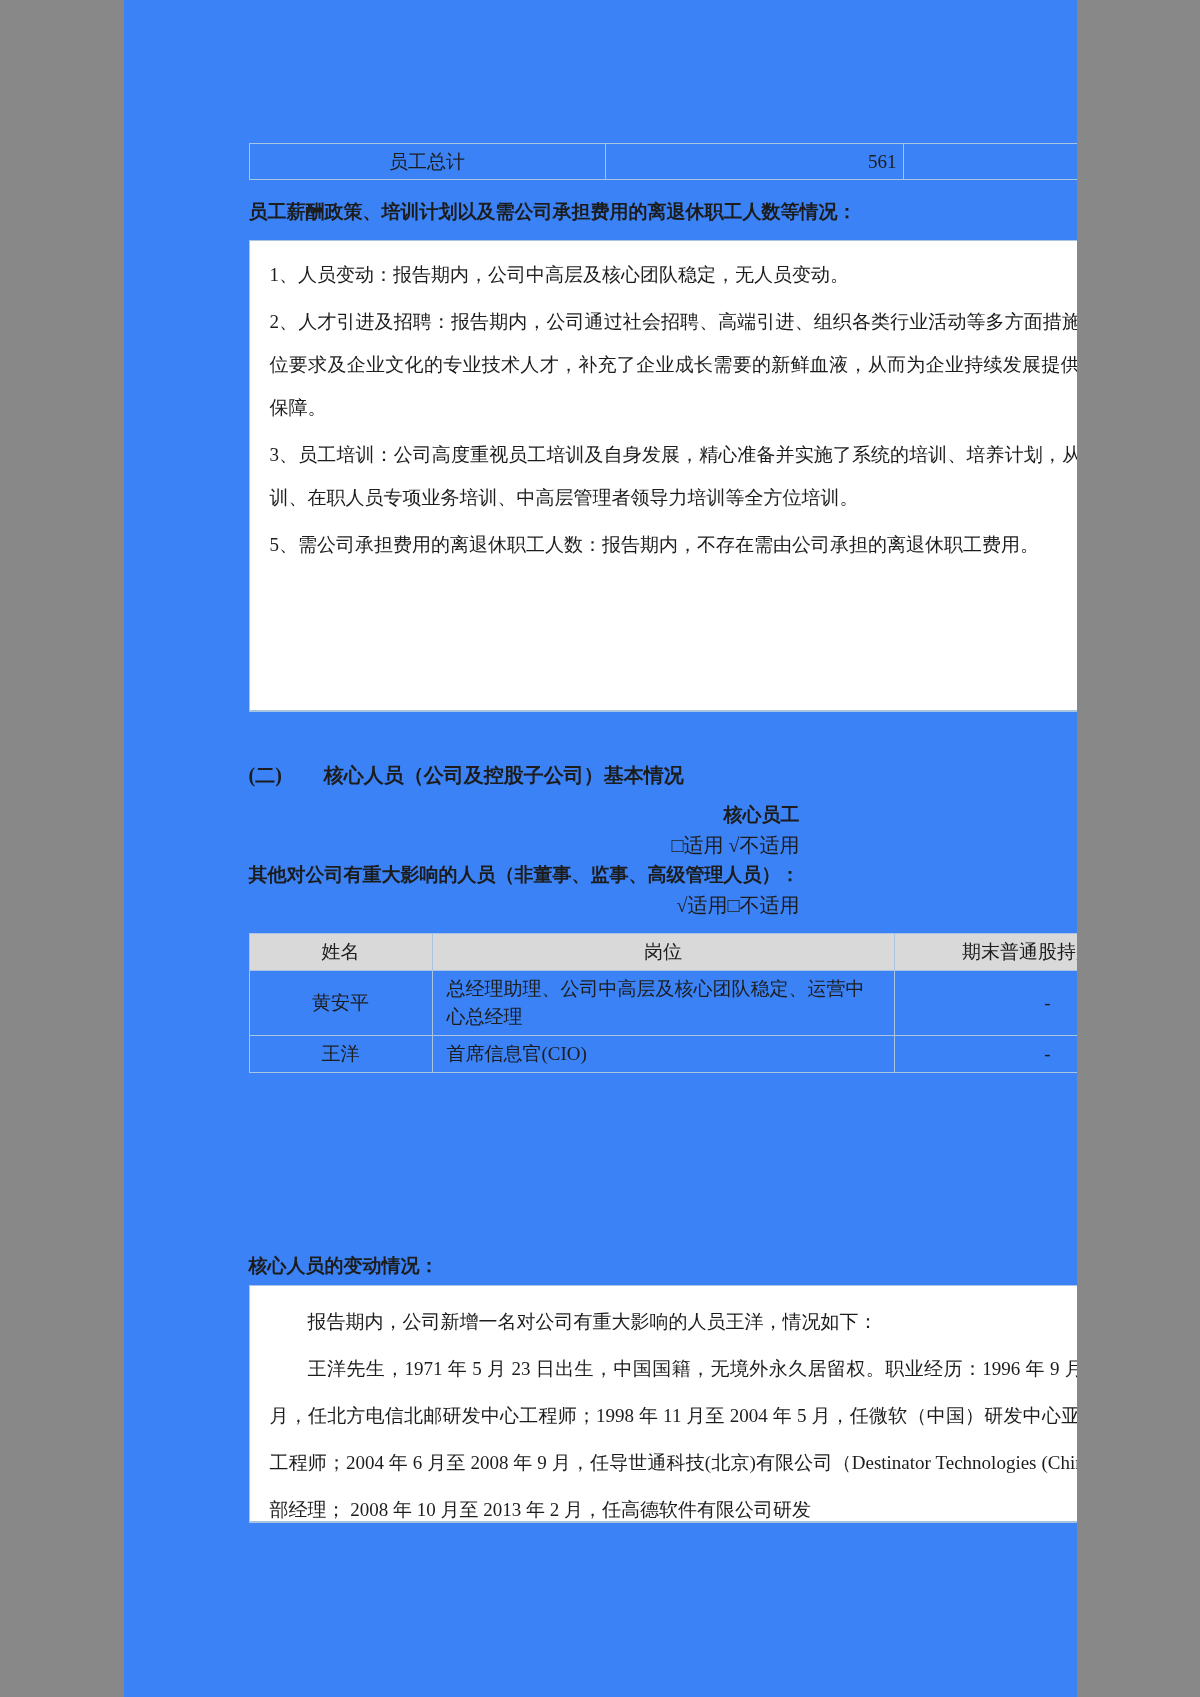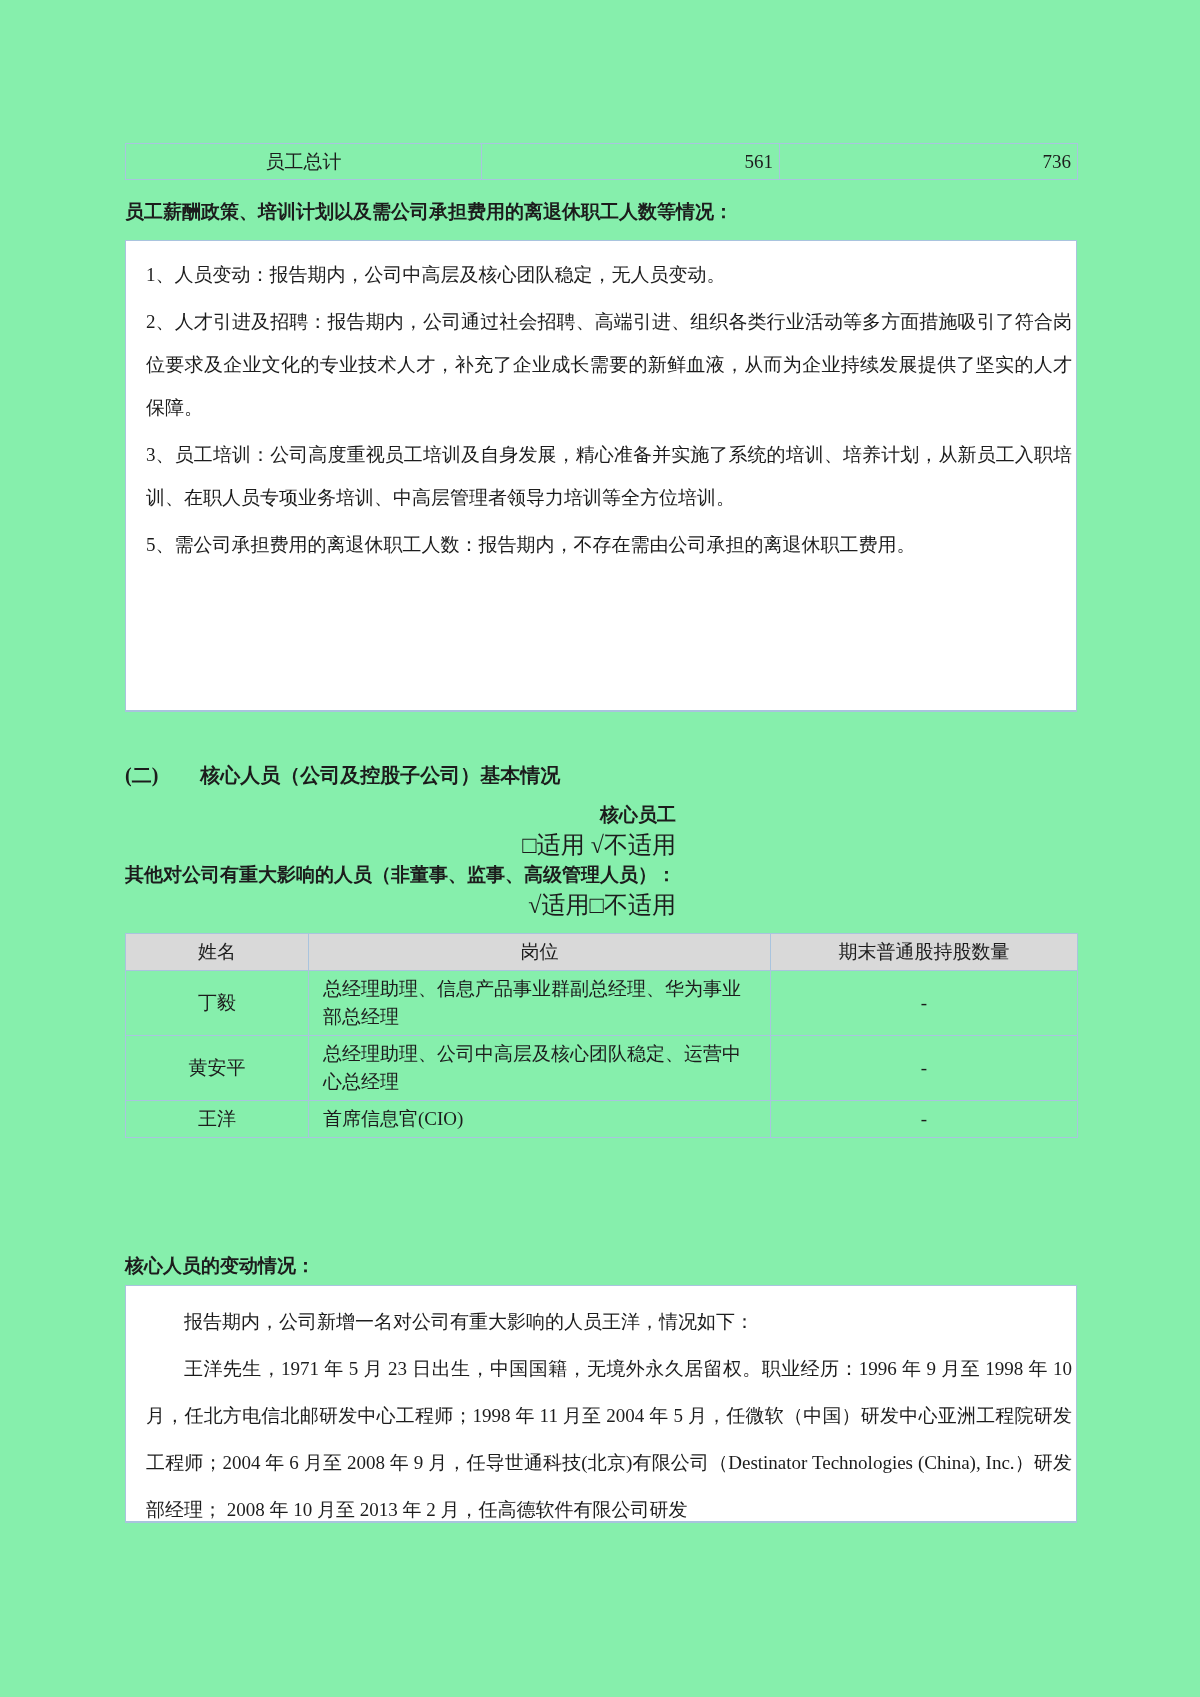--- a/index.html
+++ b/index.html
@@ -1,21 +1,21 @@
 <!DOCTYPE html>
 <html lang="zh"><head>
 <meta charset="utf-8">
 <style>
   html,body{margin:0;padding:0;}
   body{background:#888;}
   .page{
     position:relative;
-    width:1200px;height:1697px;
+    width:953px;height:1697px;
     margin:0 auto;
-    background:#86efac;
+    background:#3b82f6;
     font-family:"Liberation Serif","DejaVu Serif",serif;
     color:#1c1c1c;
     overflow:hidden;
   }
   .abs{position:absolute;}
 
   
   table.tbl{border-collapse:collapse;table-layout:fixed;width:952px;}
   table.tbl td,table.tbl th{
     border:1px solid #a9c4de;
@@ -26,21 +26,21 @@
     overflow:hidden;
   }
   
   .totals-label{font-weight:bold;text-align:center;}
   .totals-num{text-align:right;padding-right:18px;}
 
   
   .h-bold{font-size:19px;font-weight:bold;line-height:28px;white-space:nowrap;}
   .h-section{font-size:20px;font-weight:bold;line-height:30px;white-space:nowrap;}
   .h-section .sec-title{margin-left:42px;}
-  .plain-line{font-size:24px;line-height:30px;white-space:nowrap;}
+  .plain-line{font-size:20px;line-height:30px;white-space:nowrap;}
 
   
   .text-box{
     width:952px;
     box-sizing:border-box;
     border:1px solid #a9c4de;
     border-bottom-width:2px;
     padding:12px 4px 10px 20px;
     background:#ffffff;
   }
@@ -112,25 +112,20 @@
         <col style="width:462px">
         <col style="width:307px">
       </colgroup>
     <tbody>
         <tr>
       <th>姓名</th>
       <th>岗位</th>
       <th>期末普通股持股数量</th>
     </tr>
     <tr>
-      <td class="name">丁毅</td>
-      <td class="pos">总经理助理、信息产品事业群副总经理、华为事业部总经理</td>
-      <td class="shares">-</td>
-    </tr>
-    <tr>
       <td class="name">黄安平</td>
       <td class="pos">总经理助理、公司中高层及核心团队稳定、运营中心总经理</td>
       <td class="shares">-</td>
     </tr>
     <tr>
       <td class="name">王洋</td>
       <td class="pos">首席信息官(CIO)</td>
       <td class="shares">-</td>
     </tr>
   </tbody>

